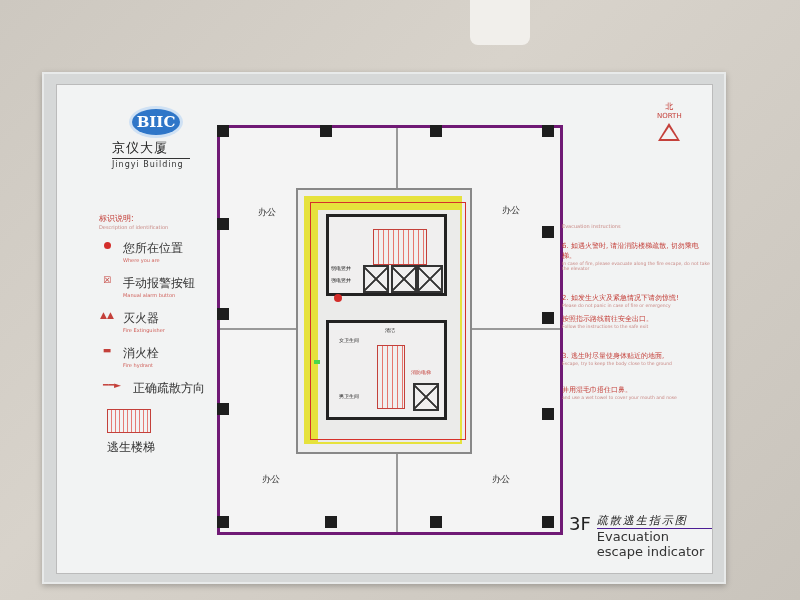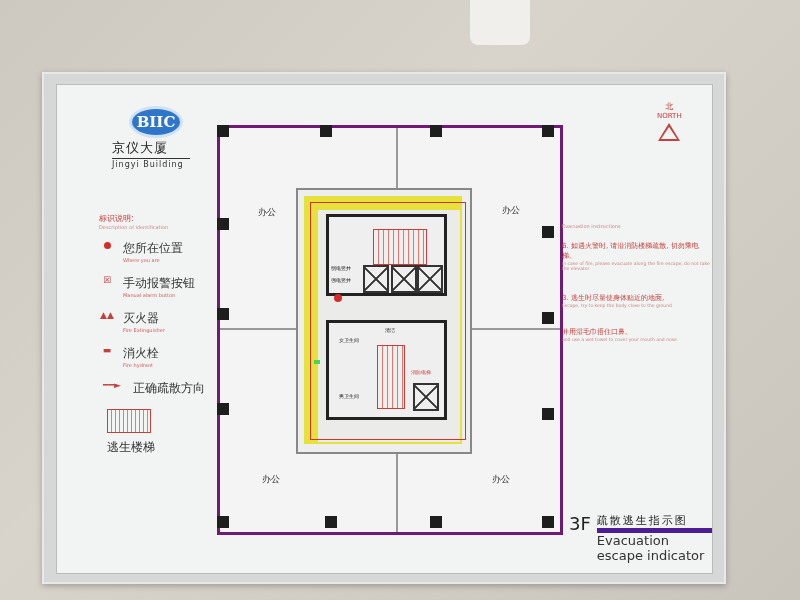--- a/index.html
+++ b/index.html
@@ -42,21 +42,21 @@
   .instr-line{font-size:7px;color:#c4403a;margin-top:2px;}
   .instr-en{font-size:4.5px;color:#c98a86;}
   .instr-block{margin-bottom:22px;}
   .north{position:absolute;left:600px;top:16px;text-align:center;color:#c4403a;}
   .north-cn{font-size:8px;}
   .north-en{font-size:7px;}
   .tri{width:0;height:0;border-left:11px solid transparent;border-right:11px solid transparent;border-bottom:18px solid #c4403a;position:relative;margin:3px auto 0;}
   .tri::after{content:"";position:absolute;left:-8px;top:4px;border-left:8px solid transparent;border-right:8px solid transparent;border-bottom:12px solid #f2f3f3;}
   .title-block{position:absolute;left:512px;top:428px;display:flex;align-items:flex-start;}
   .floor-no{font-size:18px;color:#222;margin-right:6px;}
-  .title-cn{font-size:11px;color:#222;letter-spacing:2px;border-bottom:5px solid #4c1d95;}
+  .title-cn{font-size:11px;color:#222;letter-spacing:2px;border-bottom:1px solid #4c1d95;font-style:italic;}
   .title-en{font-size:13px;color:#333;}
 </style>
 </head>
 <body>
 
 <div class="wall-light"></div>
 
 <div class="panel">
  <div class="sheet">
 
@@ -168,20 +168,26 @@
     </div>
   </div>
 
   <div class="instr">
     <div class="instr-sub">Evacuation instructions</div>
     <div class="instr-block">
       <div class="instr-line">6. 如遇火警时, 请沿消防楼梯疏散, 切勿乘电梯。</div>
       <div class="instr-en">In case of fire, please evacuate along the fire escape, do not take the elevator</div>
     </div>
     <div class="instr-block">
+      <div class="instr-line">2. 如发生火灾及紧急情况下请勿惊慌!</div>
+      <div class="instr-en">Please do not panic in case of fire or emergency</div>
+      <div class="instr-line" style="margin-top:6px">按照指示路线前往安全出口。</div>
+      <div class="instr-en">Follow the instructions to the safe exit</div>
+    </div>
+    <div class="instr-block">
       <div class="instr-line">3. 逃生时尽量使身体贴近的地面,</div>
       <div class="instr-en">Escape, try to keep the body close to the ground</div>
       <div class="instr-line" style="margin-top:19px">并用湿毛巾捂住口鼻。</div>
       <div class="instr-en">and use a wet towel to cover your mouth and nose</div>
     </div>
   </div>
 
   <div class="title-block">
     <div class="floor-no">3F</div>
     <div>

